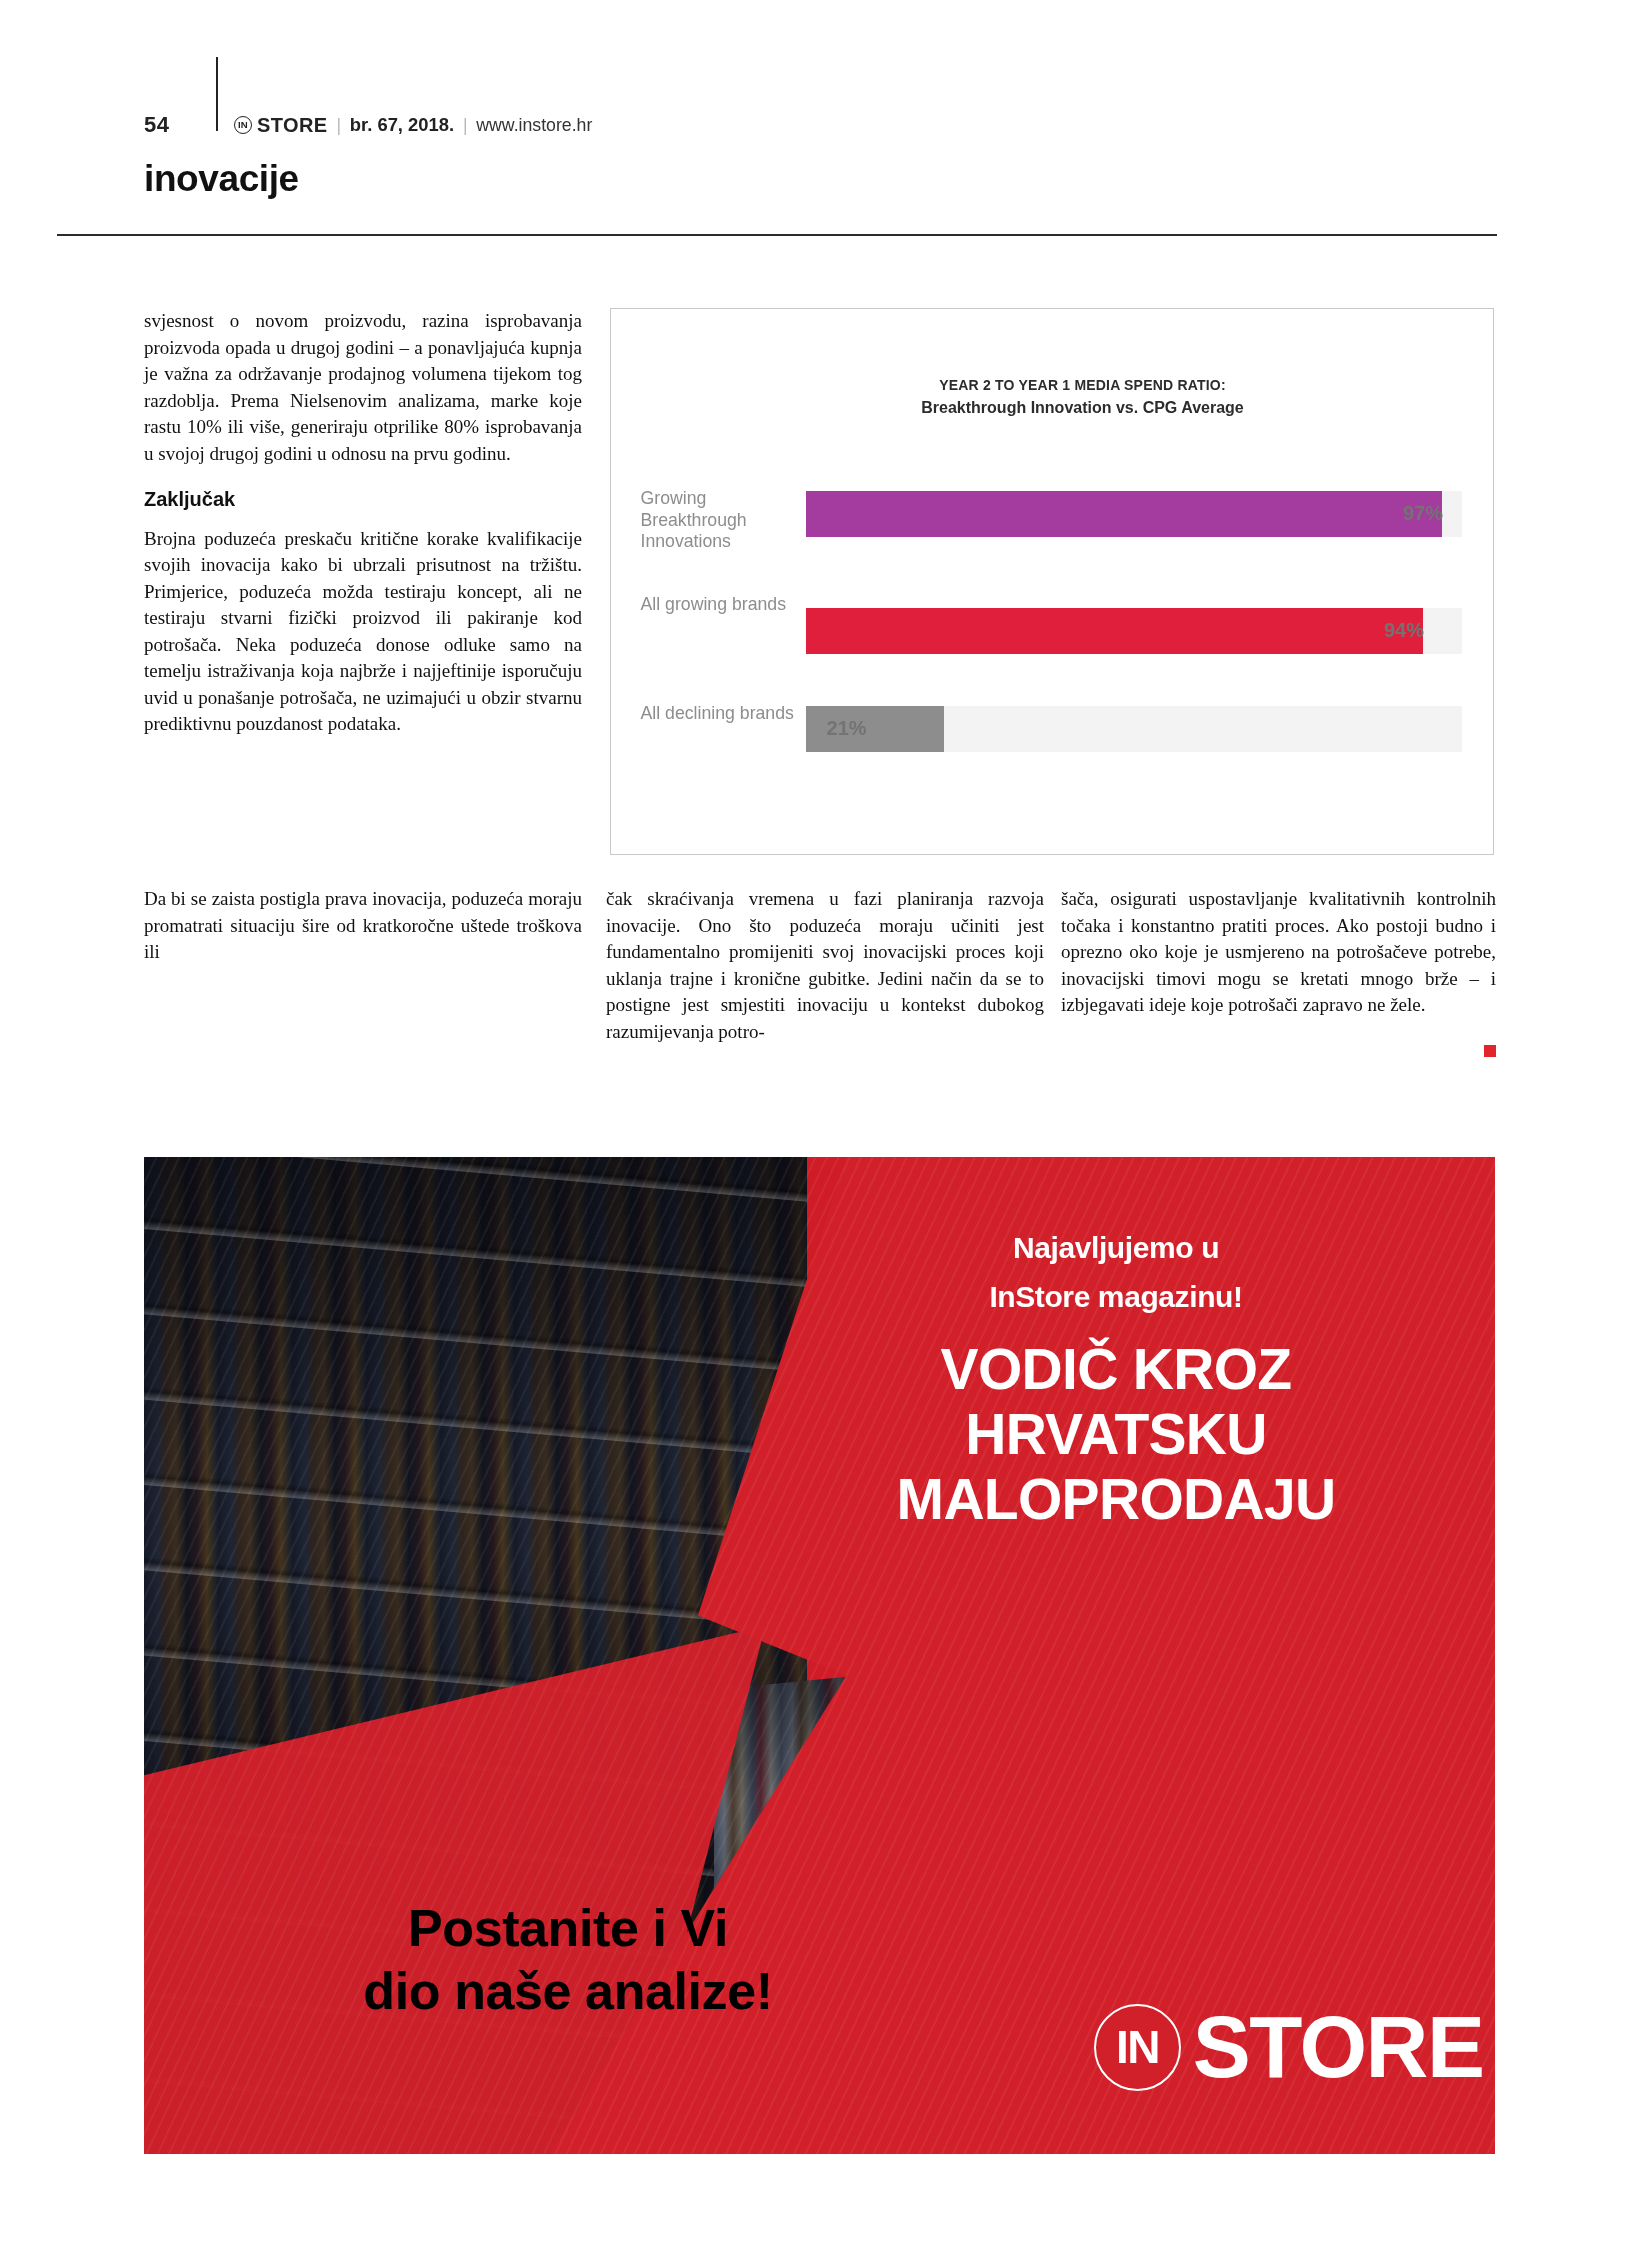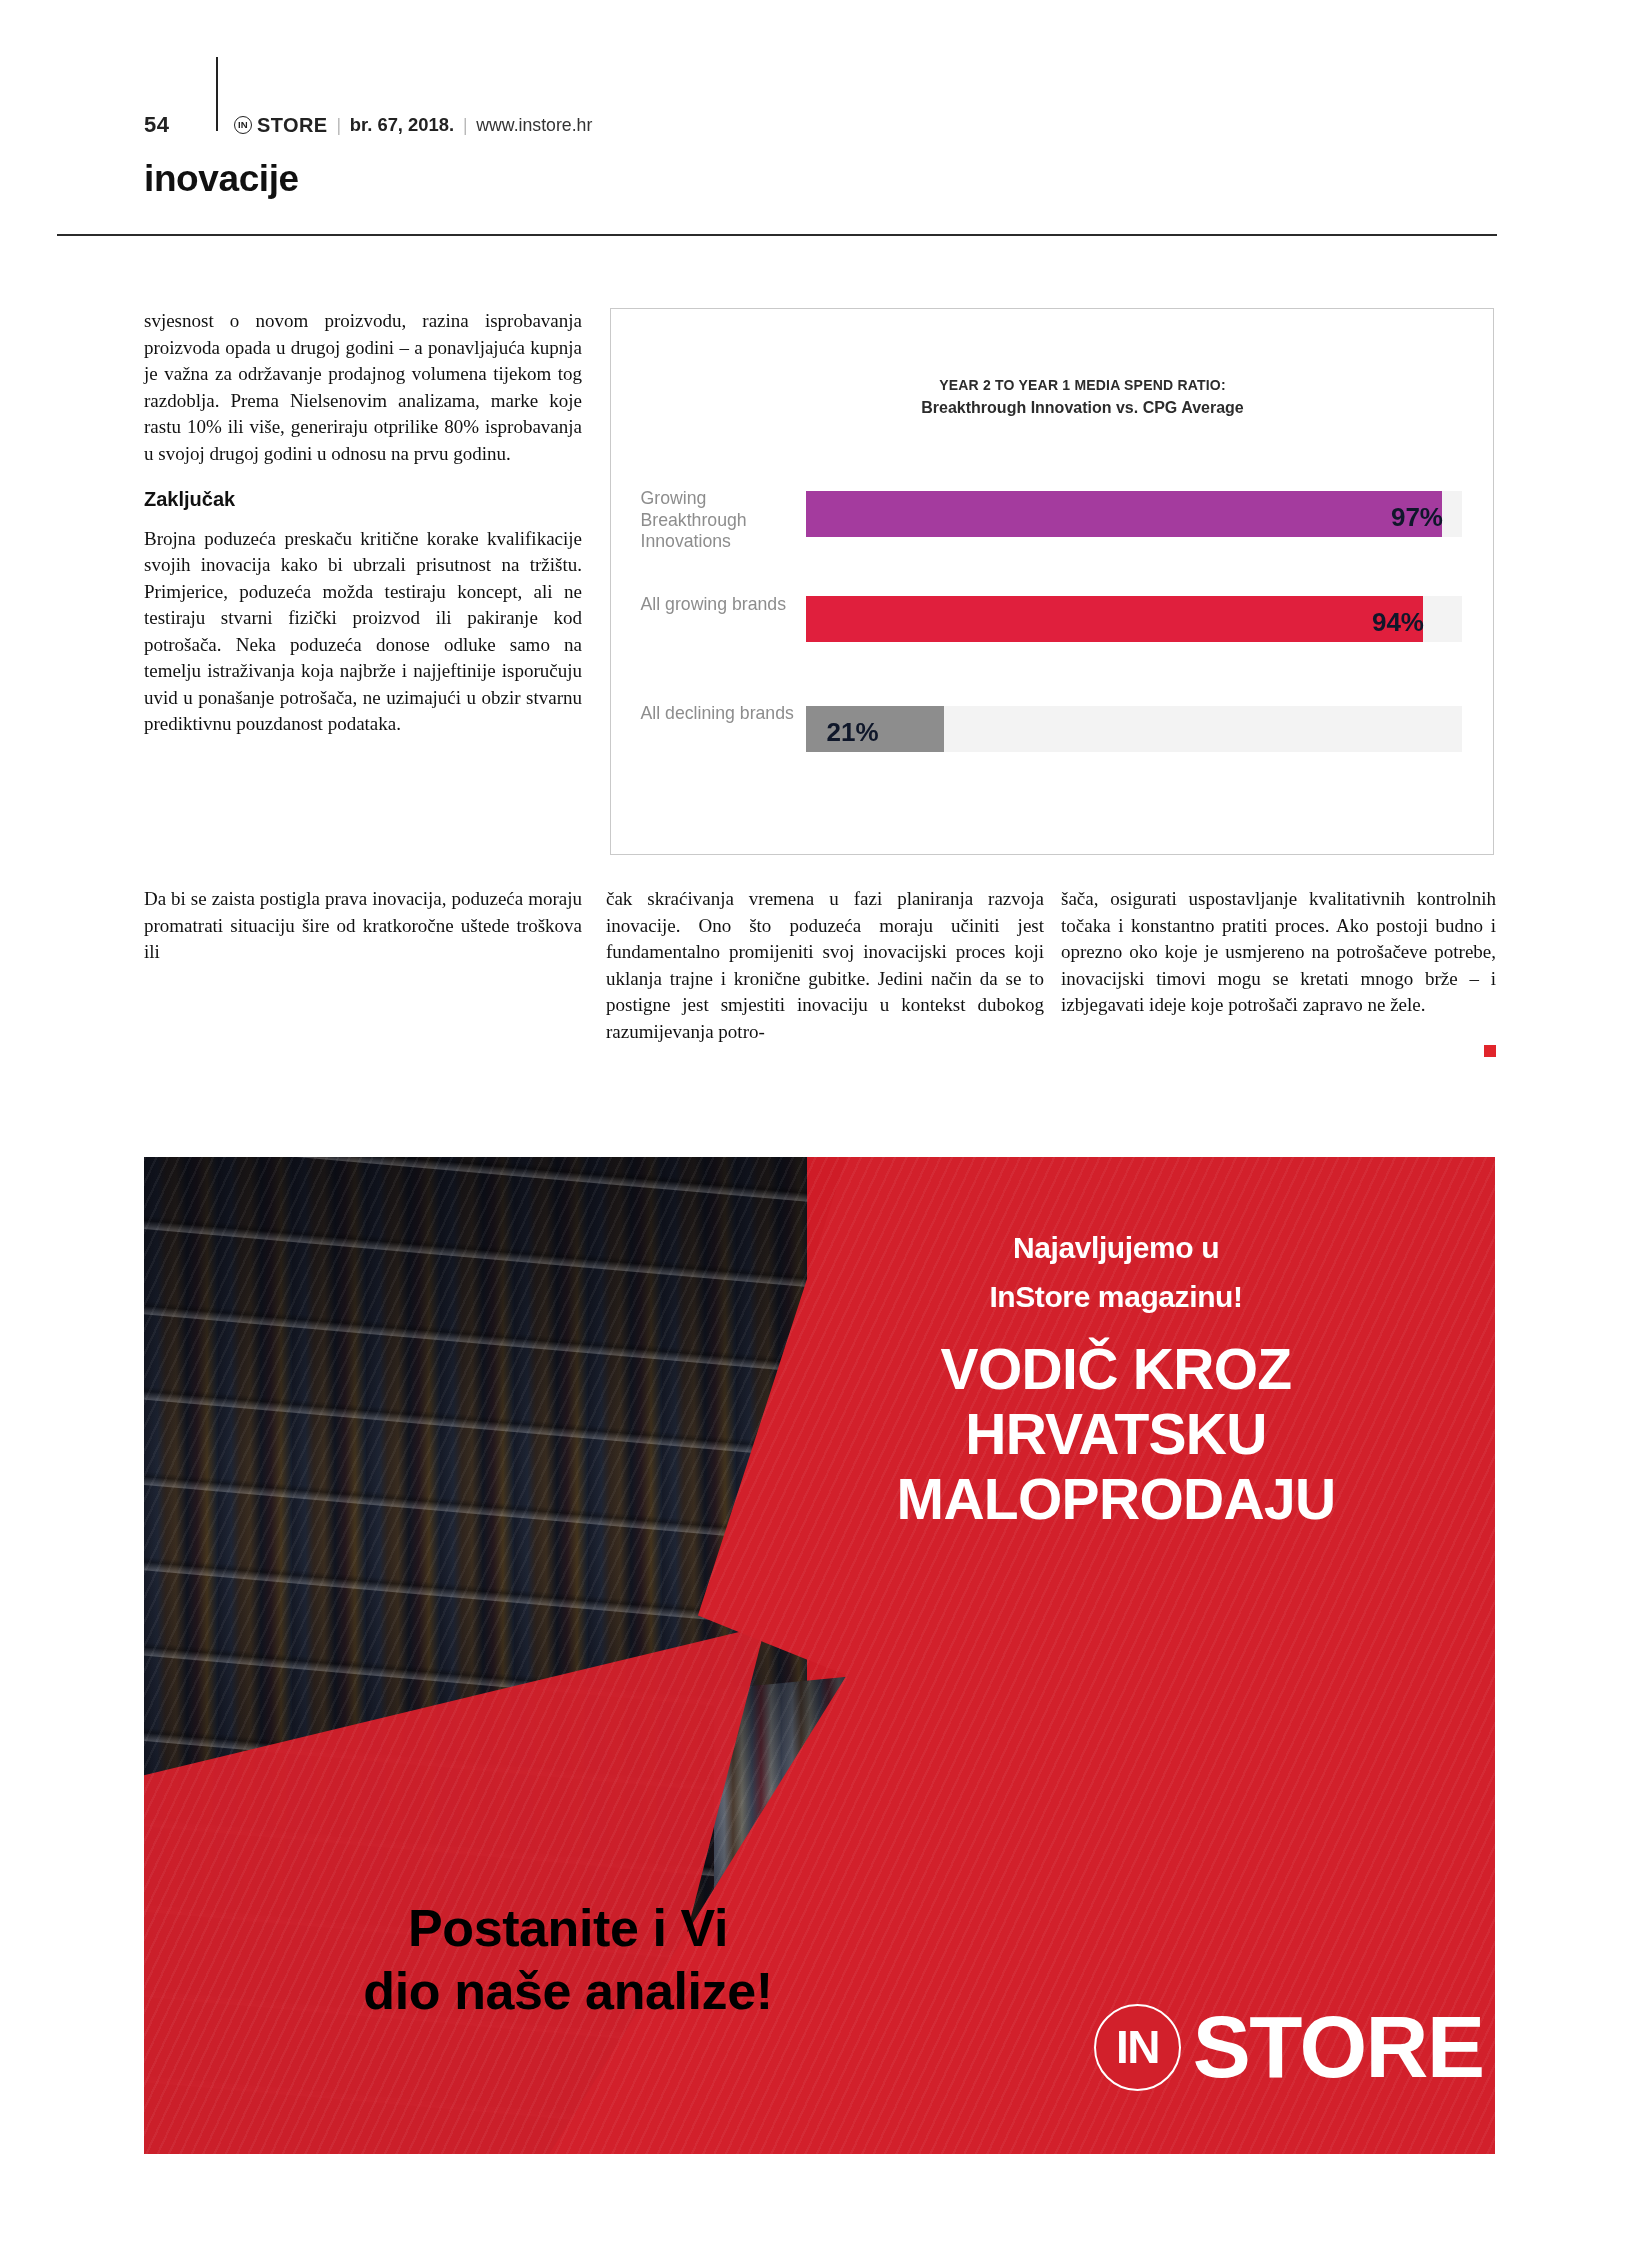--- a/index.html
+++ b/index.html
@@ -220,22 +220,22 @@
   }
   .bar-fill {
     position: absolute;
     left: 0; top: 0;
     height: 46px;
   }
   .bar-value {
     position: absolute;
     font-family: "Liberation Sans", sans-serif;
     font-weight: bold;
-    font-size: 26px;
-    color: #0f172a;
+    font-size: 20px;
+    color: #737373;
     top: 11px;
   }
 
   
   .ad {
     position: absolute;
     left: 144px;
     top: 1157px;
     width: 1351px;
     height: 997px;
@@ -408,21 +408,21 @@
     <div class="bar-row" style="top:169px;">
       <div class="bar-label" style="top:10.3px;">Growing Breakthrough Innovations</div>
       <div class="bar-track" style="top:13.3px;">
         <div class="bar-fill" style="width:97%; background:#a43b9e;"></div>
         <div class="bar-value" style="right:19px;">97%</div>
       </div>
     </div>
 
     <div class="bar-row" style="top:279px;">
       <div class="bar-label" style="top:5.9px;">All growing brands</div>
-      <div class="bar-track" style="top:8px;">
+      <div class="bar-track" style="top:20px;">
         <div class="bar-fill" style="width:94%; background:#e01f3d;"></div>
         <div class="bar-value" style="right:38px;">94%</div>
       </div>
     </div>
 
     <div class="bar-row" style="top:388px;">
       <div class="bar-label" style="top:5.9px;">All declining brands</div>
       <div class="bar-track" style="top:8.8px;">
         <div class="bar-fill" style="width:21%; background:#8d8d8d;"></div>
         <div class="bar-value" style="left:20.6px;">21%</div>

